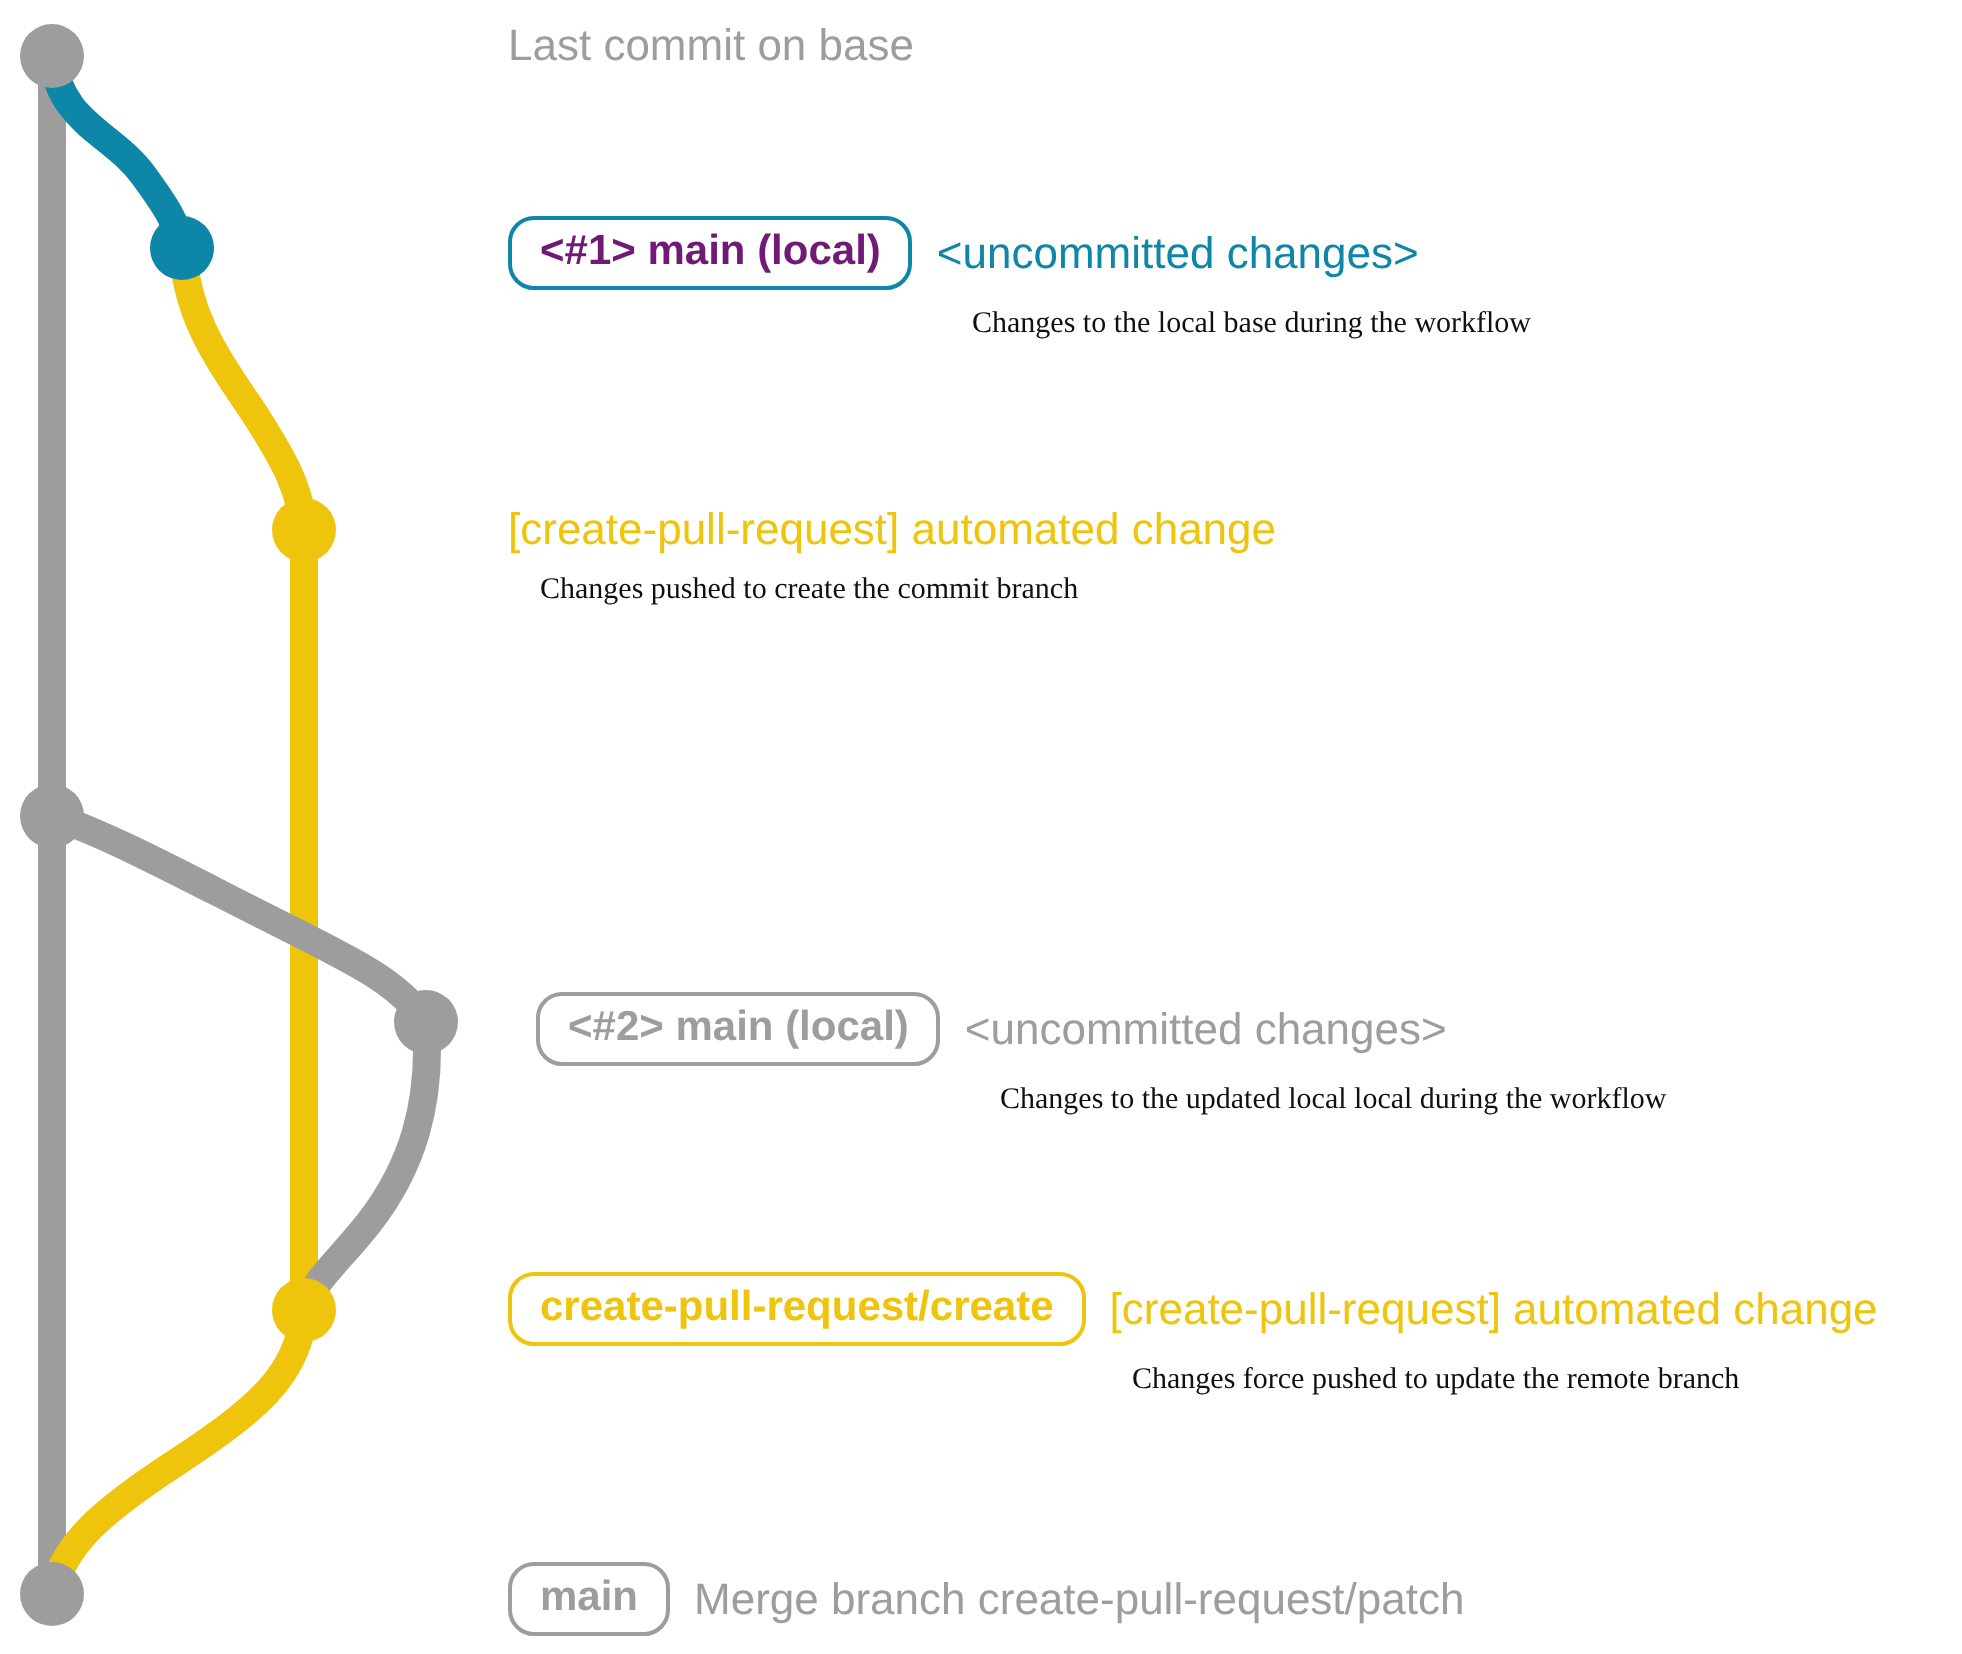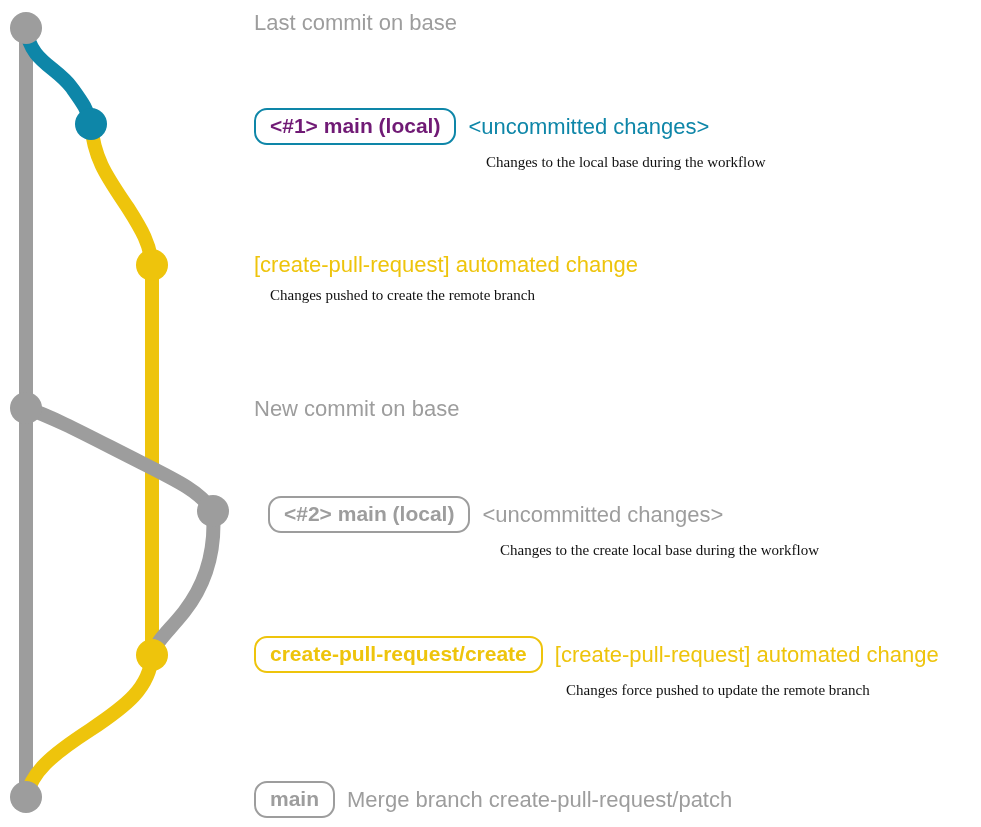--- a/index.html
+++ b/index.html
@@ -135,39 +135,32 @@
         </div>
         <div class="body-text" style="margin-left:232px;">Changes to the local base during the workflow</div>
       </div>
     </div>
 
     <div class="row" style="top:252px; left:254px;">
       <div>
         <div class="row-line">
           <span class="subject yellow">[create-pull-request] automated change</span>
         </div>
-        <div class="body-text" style="margin-left:16px;">Changes pushed to create the remote branch</div>
+        <div class="body-text" style="margin-left:16px;">Changes pushed to create the commit branch</div>
       </div>
     </div>
 
-    <div class="row" style="top:396px; left:254px;">
-      <div>
-        <div class="row-line">
-          <span class="subject gray">New commit on base</span>
-        </div>
-      </div>
-    </div>
 
     <div class="row" style="top:496px; left:268px;align-items:flex-end;">
       <div>
         <div class="row-line">
           <span class="pill gray">&lt;#2&gt; main (local)</span>
           <span class="subject gray pilled">&lt;uncommitted changes&gt;</span>
         </div>
-        <div class="body-text" style="margin-left:232px;">Changes to the create local base during the workflow</div>
+        <div class="body-text" style="margin-left:232px;">Changes to the updated local local during the workflow</div>
       </div>
     </div>
 
     <div class="row" style="top:636px; left:254px;">
       <div>
         <div class="row-line">
           <span class="pill yellow">create-pull-request/create</span>
           <span class="subject yellow pilled">[create-pull-request] automated change</span>
         </div>
         <div class="body-text" style="margin-left:312px;">Changes force pushed to update the remote branch</div>

